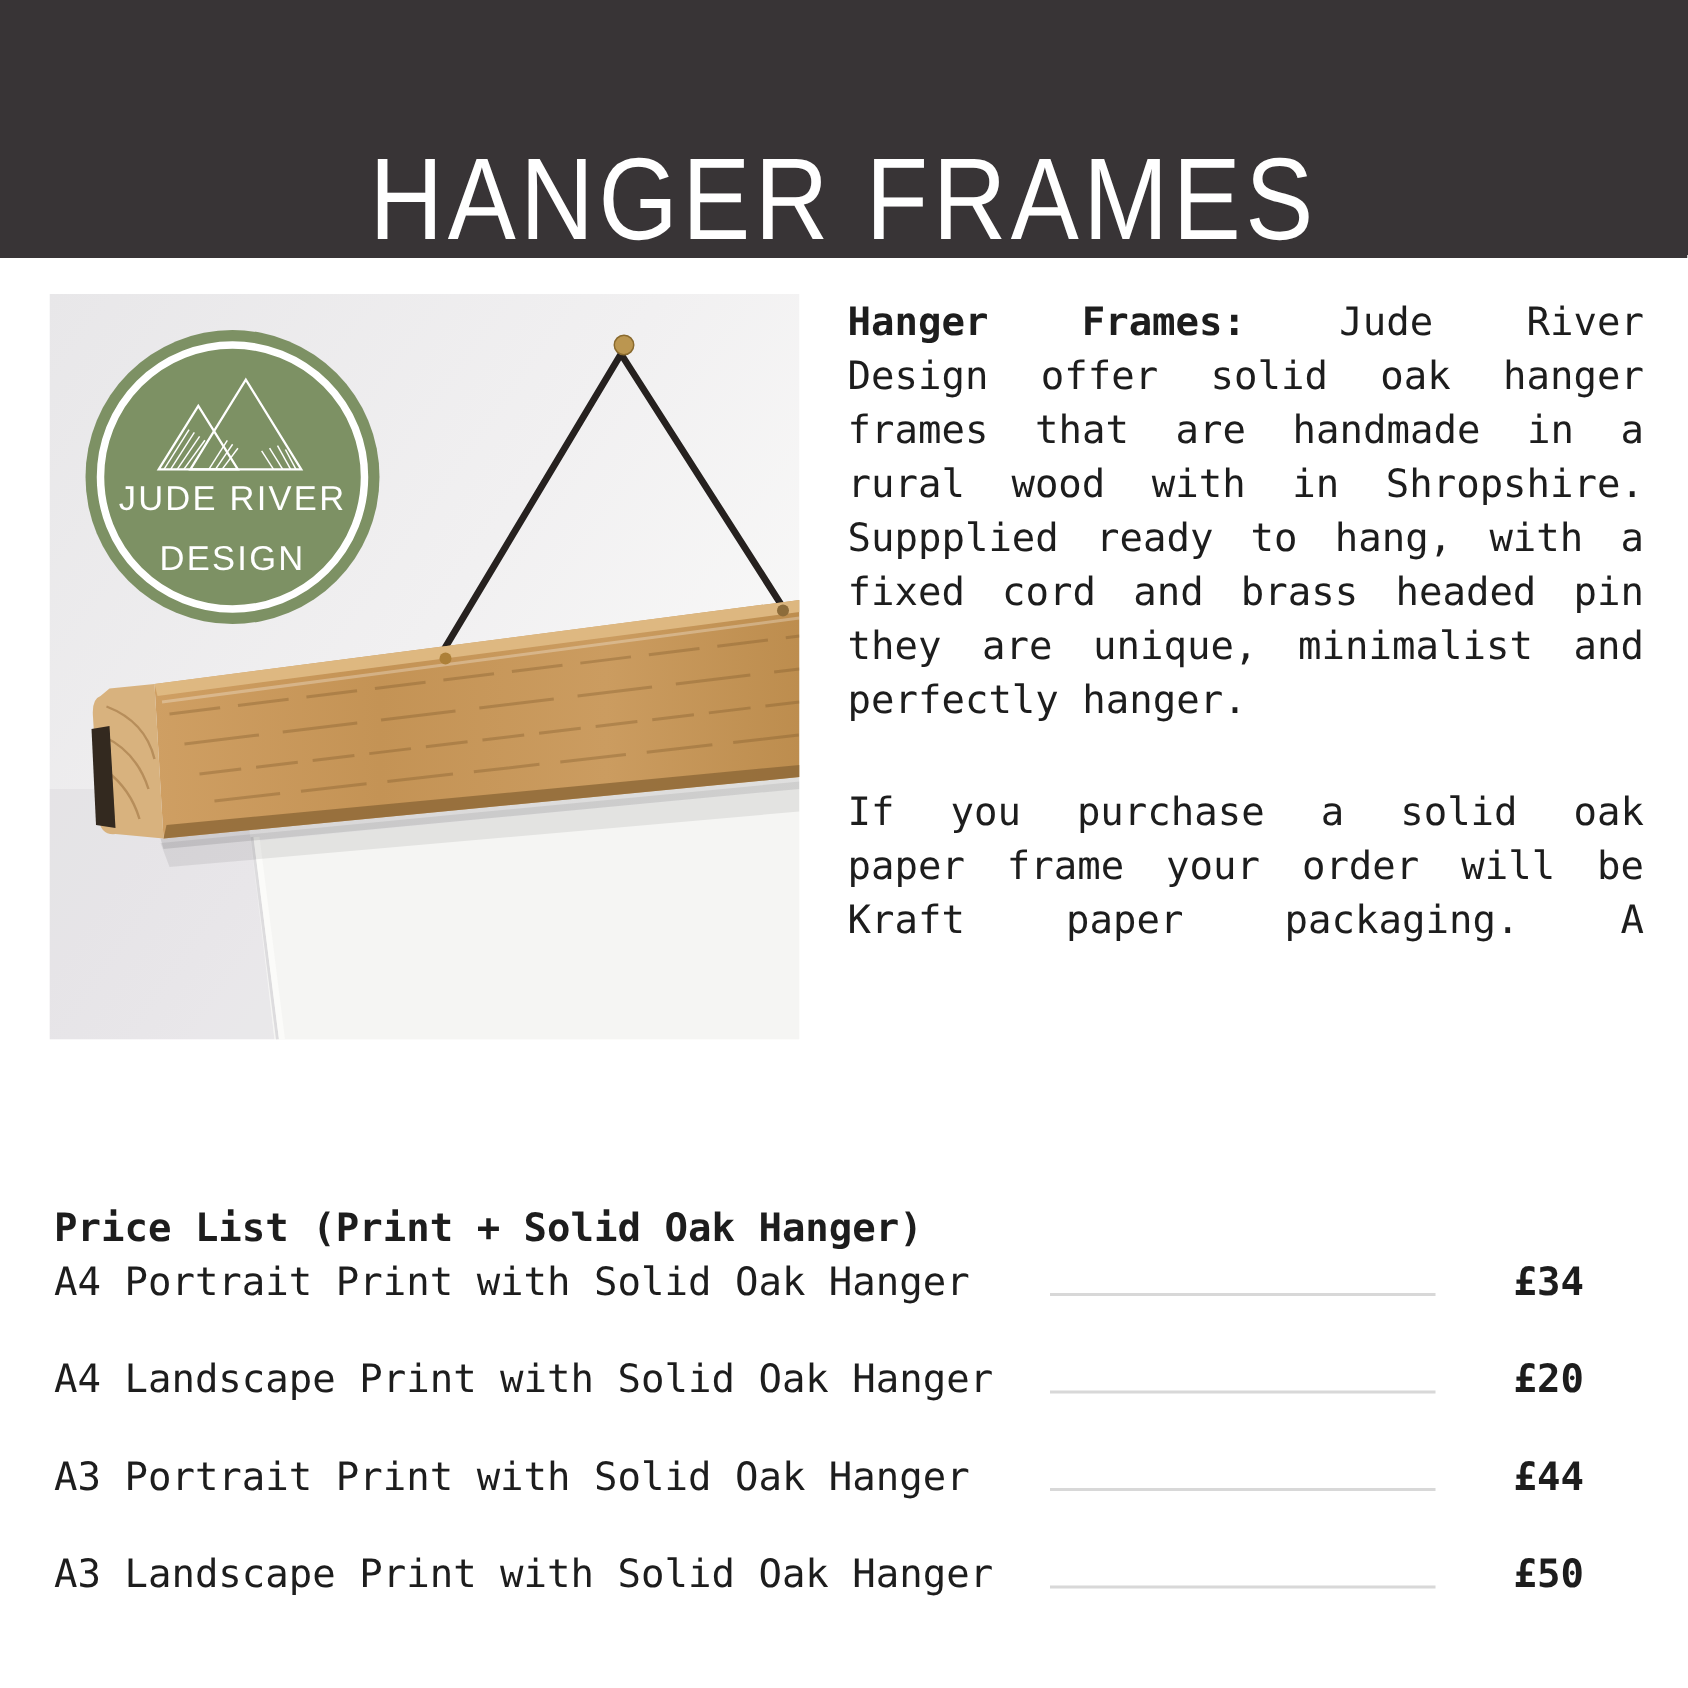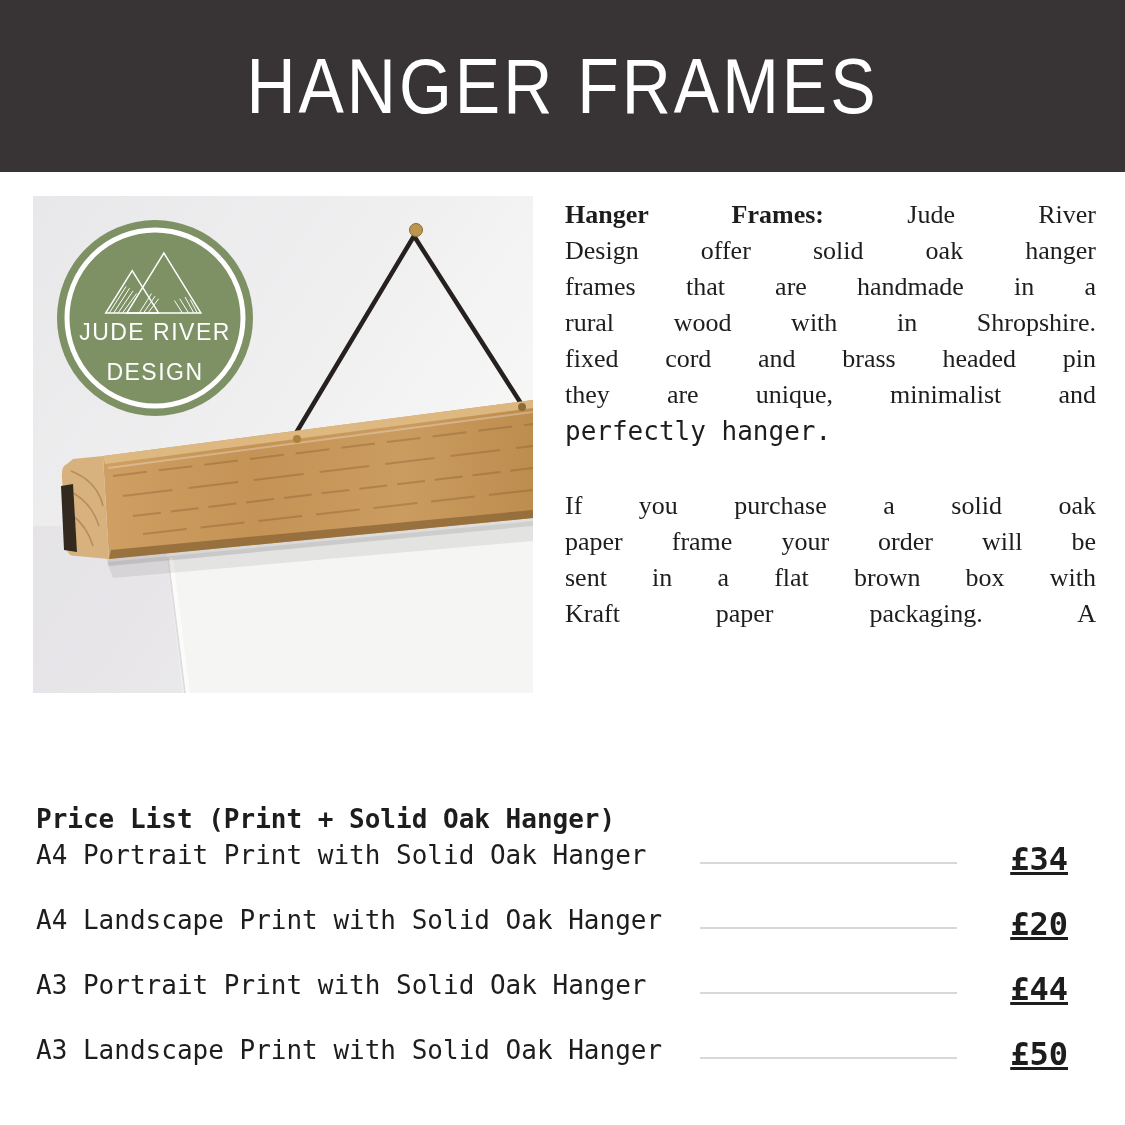--- a/index.html
+++ b/index.html
@@ -3,47 +3,47 @@
 <meta charset="utf-8">
 <style>
   html,body{margin:0;padding:0;}
   body{
     width:1125px;height:1125px;background:#ffffff;position:relative;overflow:hidden;
     font-family:"DejaVu Sans Mono","Liberation Mono",monospace;color:#1d1d1d;
   }
   
   .header{
     position:absolute;left:0;top:0;width:1125px;height:172px;background:#383436;
-    display:flex;align-items:center;justify-content:center;
+    display:flex;align-items:flex-end;justify-content:center;
   }
   .title{
     color:#ffffff;font-family:"Liberation Sans",sans-serif;font-weight:100;
     font-size:68px;letter-spacing:3px;transform:scaleY(1.14);white-space:nowrap;
   }
   
   .photo{position:absolute;left:33px;top:196px;width:500px;height:497px;}
   .photo > svg{display:block;width:100%;height:100%;}
   .logo{position:absolute;left:22px;top:22px;width:200px;height:200px;}
   .logo svg{display:block;width:100%;height:100%;}
   .logo text{
     font-family:"Liberation Sans",sans-serif;font-size:23px;letter-spacing:1.5px;fill:#ffffff;
   }
   
   .intro{position:absolute;left:565px;top:197px;width:531px;font-size:26px;line-height:36px;}
-  .jline{text-align:justify;text-align-last:justify;height:36px;overflow:hidden;font-family:Liberation Serif, serif;}
+  .jline{text-align:justify;text-align-last:justify;height:36px;overflow:hidden;}
   .lline{text-align:left;height:36px;}
   .p2{margin-top:39px;}
   .intro strong{font-weight:bold;}
   
   .price-heading{position:absolute;left:36px;top:804px;font-size:26px;font-weight:bold;}
   .rows{position:absolute;left:36px;top:840px;width:1032px;}
   .row{position:relative;height:65px;}
   .row .lbl{position:absolute;left:0;top:0;font-size:26px;white-space:nowrap;}
   .row .rule{position:absolute;left:664px;top:22px;width:257px;height:2px;background:#d8d8d8;}
-  .row .prc{position:absolute;right:0;top:0;font-size:32px;font-weight:bold;text-decoration:underline;}
+  .row .prc{position:absolute;right:12px;top:0;font-size:26px;font-weight:bold;}
 </style>
 </head>
 <body>
 
 <div class="page">
 
   <div class="header">
     <div class="title">HANGER FRAMES</div>
   </div>
 
@@ -129,28 +129,28 @@
       </svg>
     </div>
   </div>
 
   <div class="intro">
     <div>
       <div class="jline"><strong>Hanger Frames:</strong> <span>Jude River</span></div>
       <div class="jline">Design offer solid oak hanger</div>
       <div class="jline">frames that are handmade in a</div>
       <div class="jline">rural wood with in Shropshire.</div>
+      <div class="jline">Suppplied ready to hang, with a</div>
       <div class="jline">fixed cord and brass headed pin</div>
       <div class="jline">they are unique, minimalist and</div>
       <div class="lline">perfectly hanger.</div>
     </div>
     <div class="p2">
       <div class="jline">If you purchase a solid oak</div>
       <div class="jline">paper frame your order will be</div>
-      <div class="jline">sent in a flat brown box with</div>
       <div class="jline">Kraft paper packaging. A</div>
     </div>
   </div>
 
   <div class="price-heading">Price List (Print + Solid Oak Hanger)</div>
 
   <div class="rows">
     <div class="row">
       <span class="lbl">A4 Portrait Print with Solid Oak Hanger</span>
       <span class="rule"></span>

